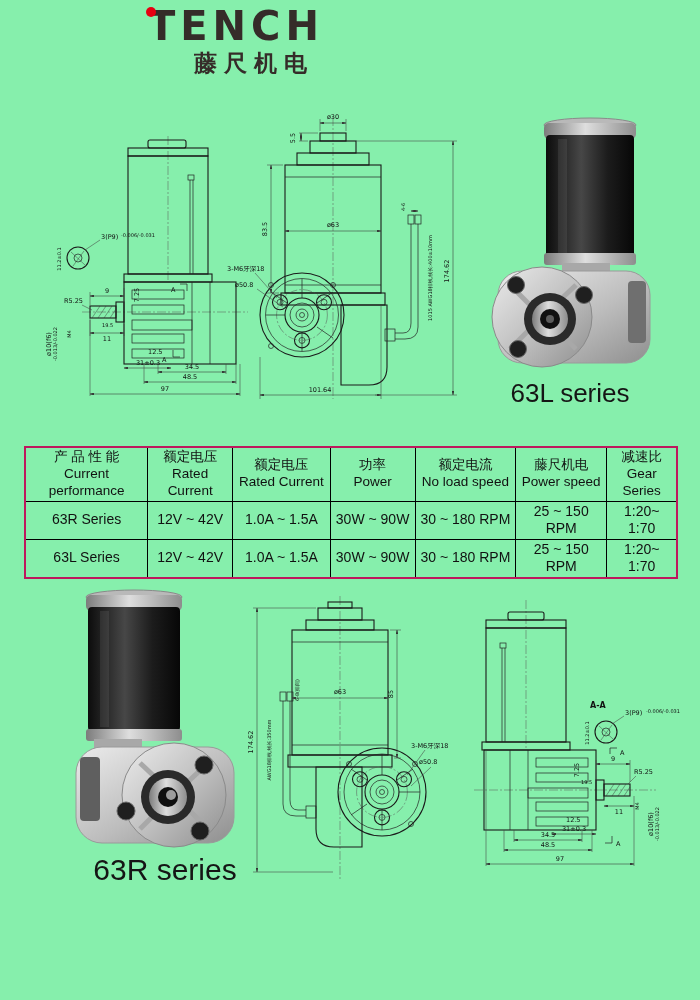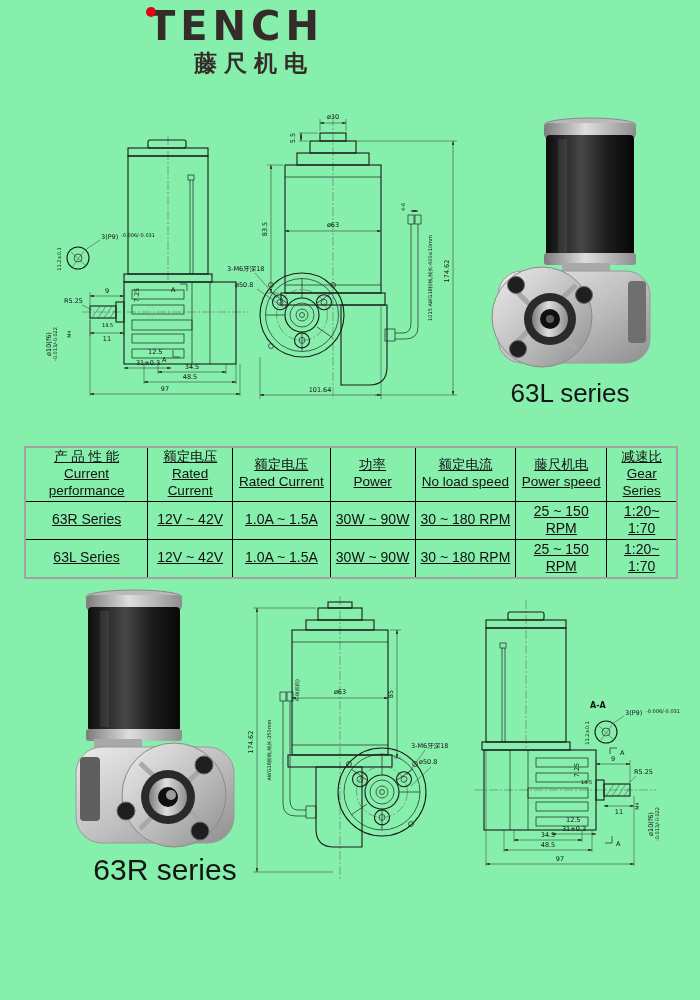--- a/index.html
+++ b/index.html
@@ -26,21 +26,21 @@
   
   .photo-label{position:absolute;text-align:center;color:#151515;}
   #label-l{left:485px;top:378px;width:170px;font-size:26px;}
   #label-r{left:70px;top:853px;width:190px;font-size:30px;}
   
   #spec{position:absolute;left:24px;top:446px;width:654px;border-collapse:collapse;table-layout:fixed;}
   #spec td{border:1px solid #000;text-align:center;vertical-align:middle;padding:1px 2px;
            font-size:13.5px;line-height:1.25;}
   #spec tr.hd td{height:46px;}
   #spec tr.bd td{height:33px;font-size:14px;}
-  #spec{border:2px solid #a3a3a3;text-decoration:underline;}
+  #spec{border:2px solid #be185d;}
   .ratio{white-space:pre-line;}
 </style>
 </head>
 <body>
 
 <div id="page">
 
   <svg width="0" height="0" style="position:absolute" aria-hidden="true">
     <defs>
       <marker id="da" viewBox="0 0 10 6" refX="9" refY="3" markerWidth="8" markerHeight="5" orient="auto-start-reverse">

